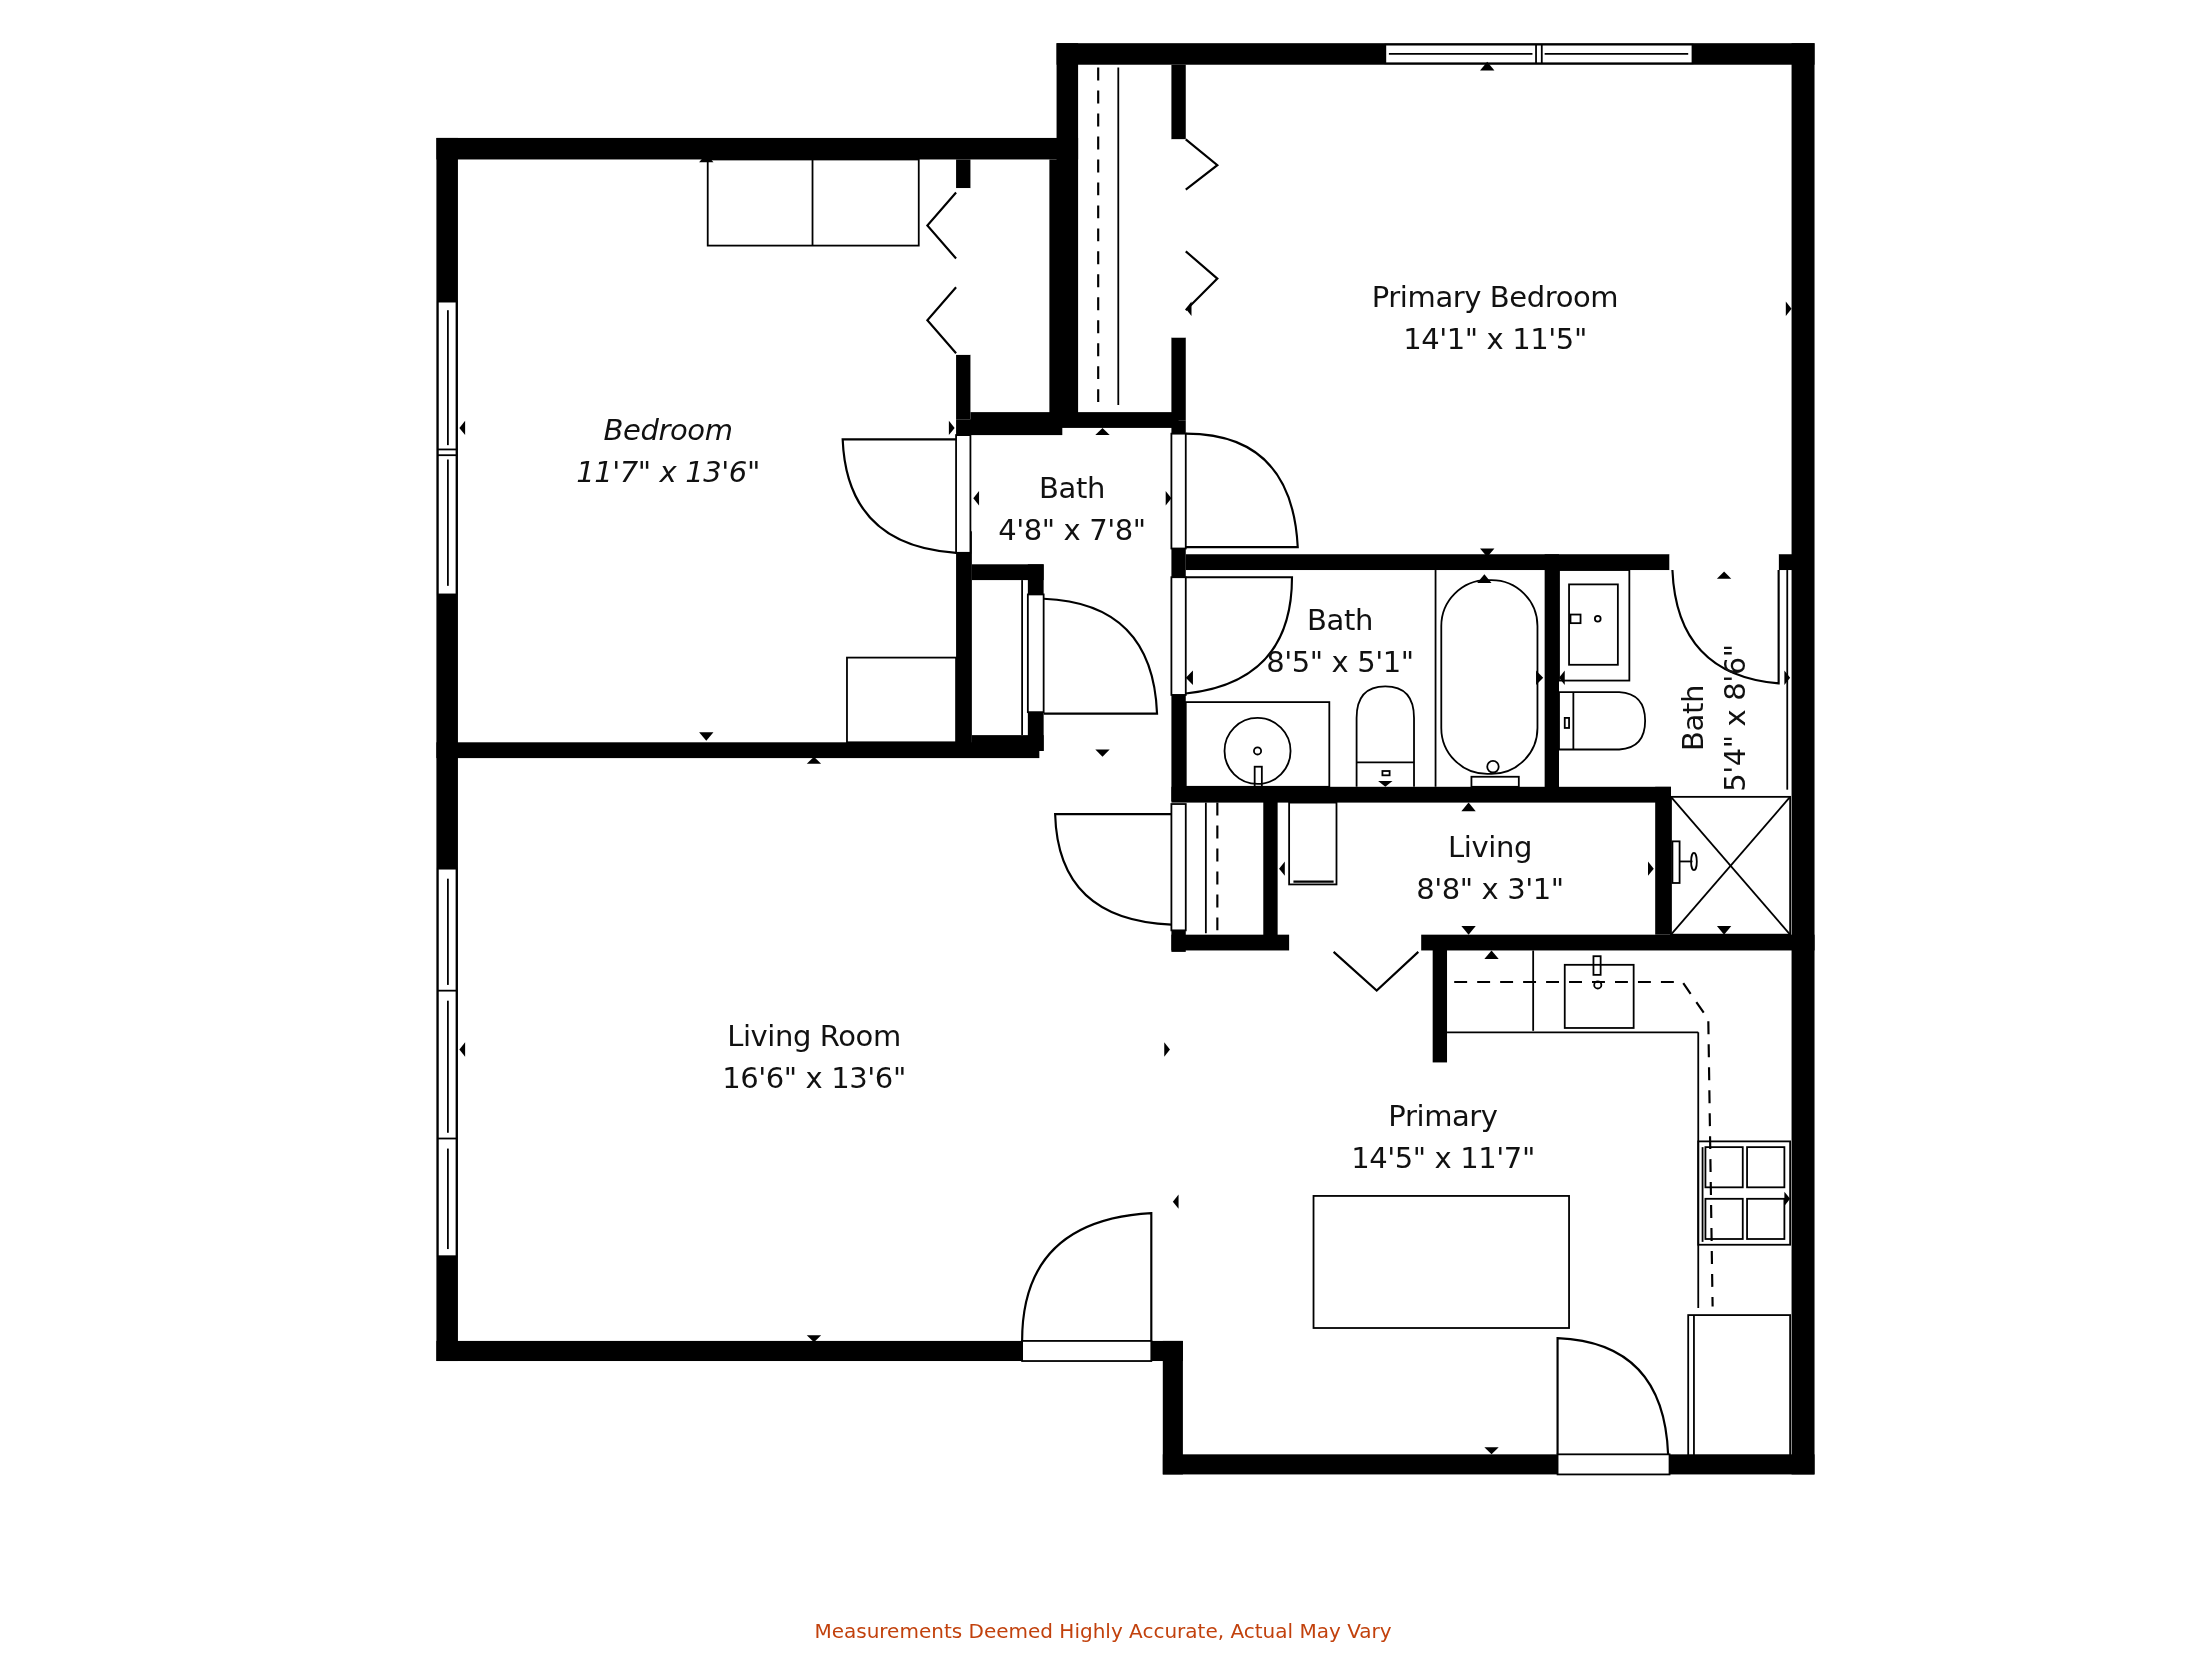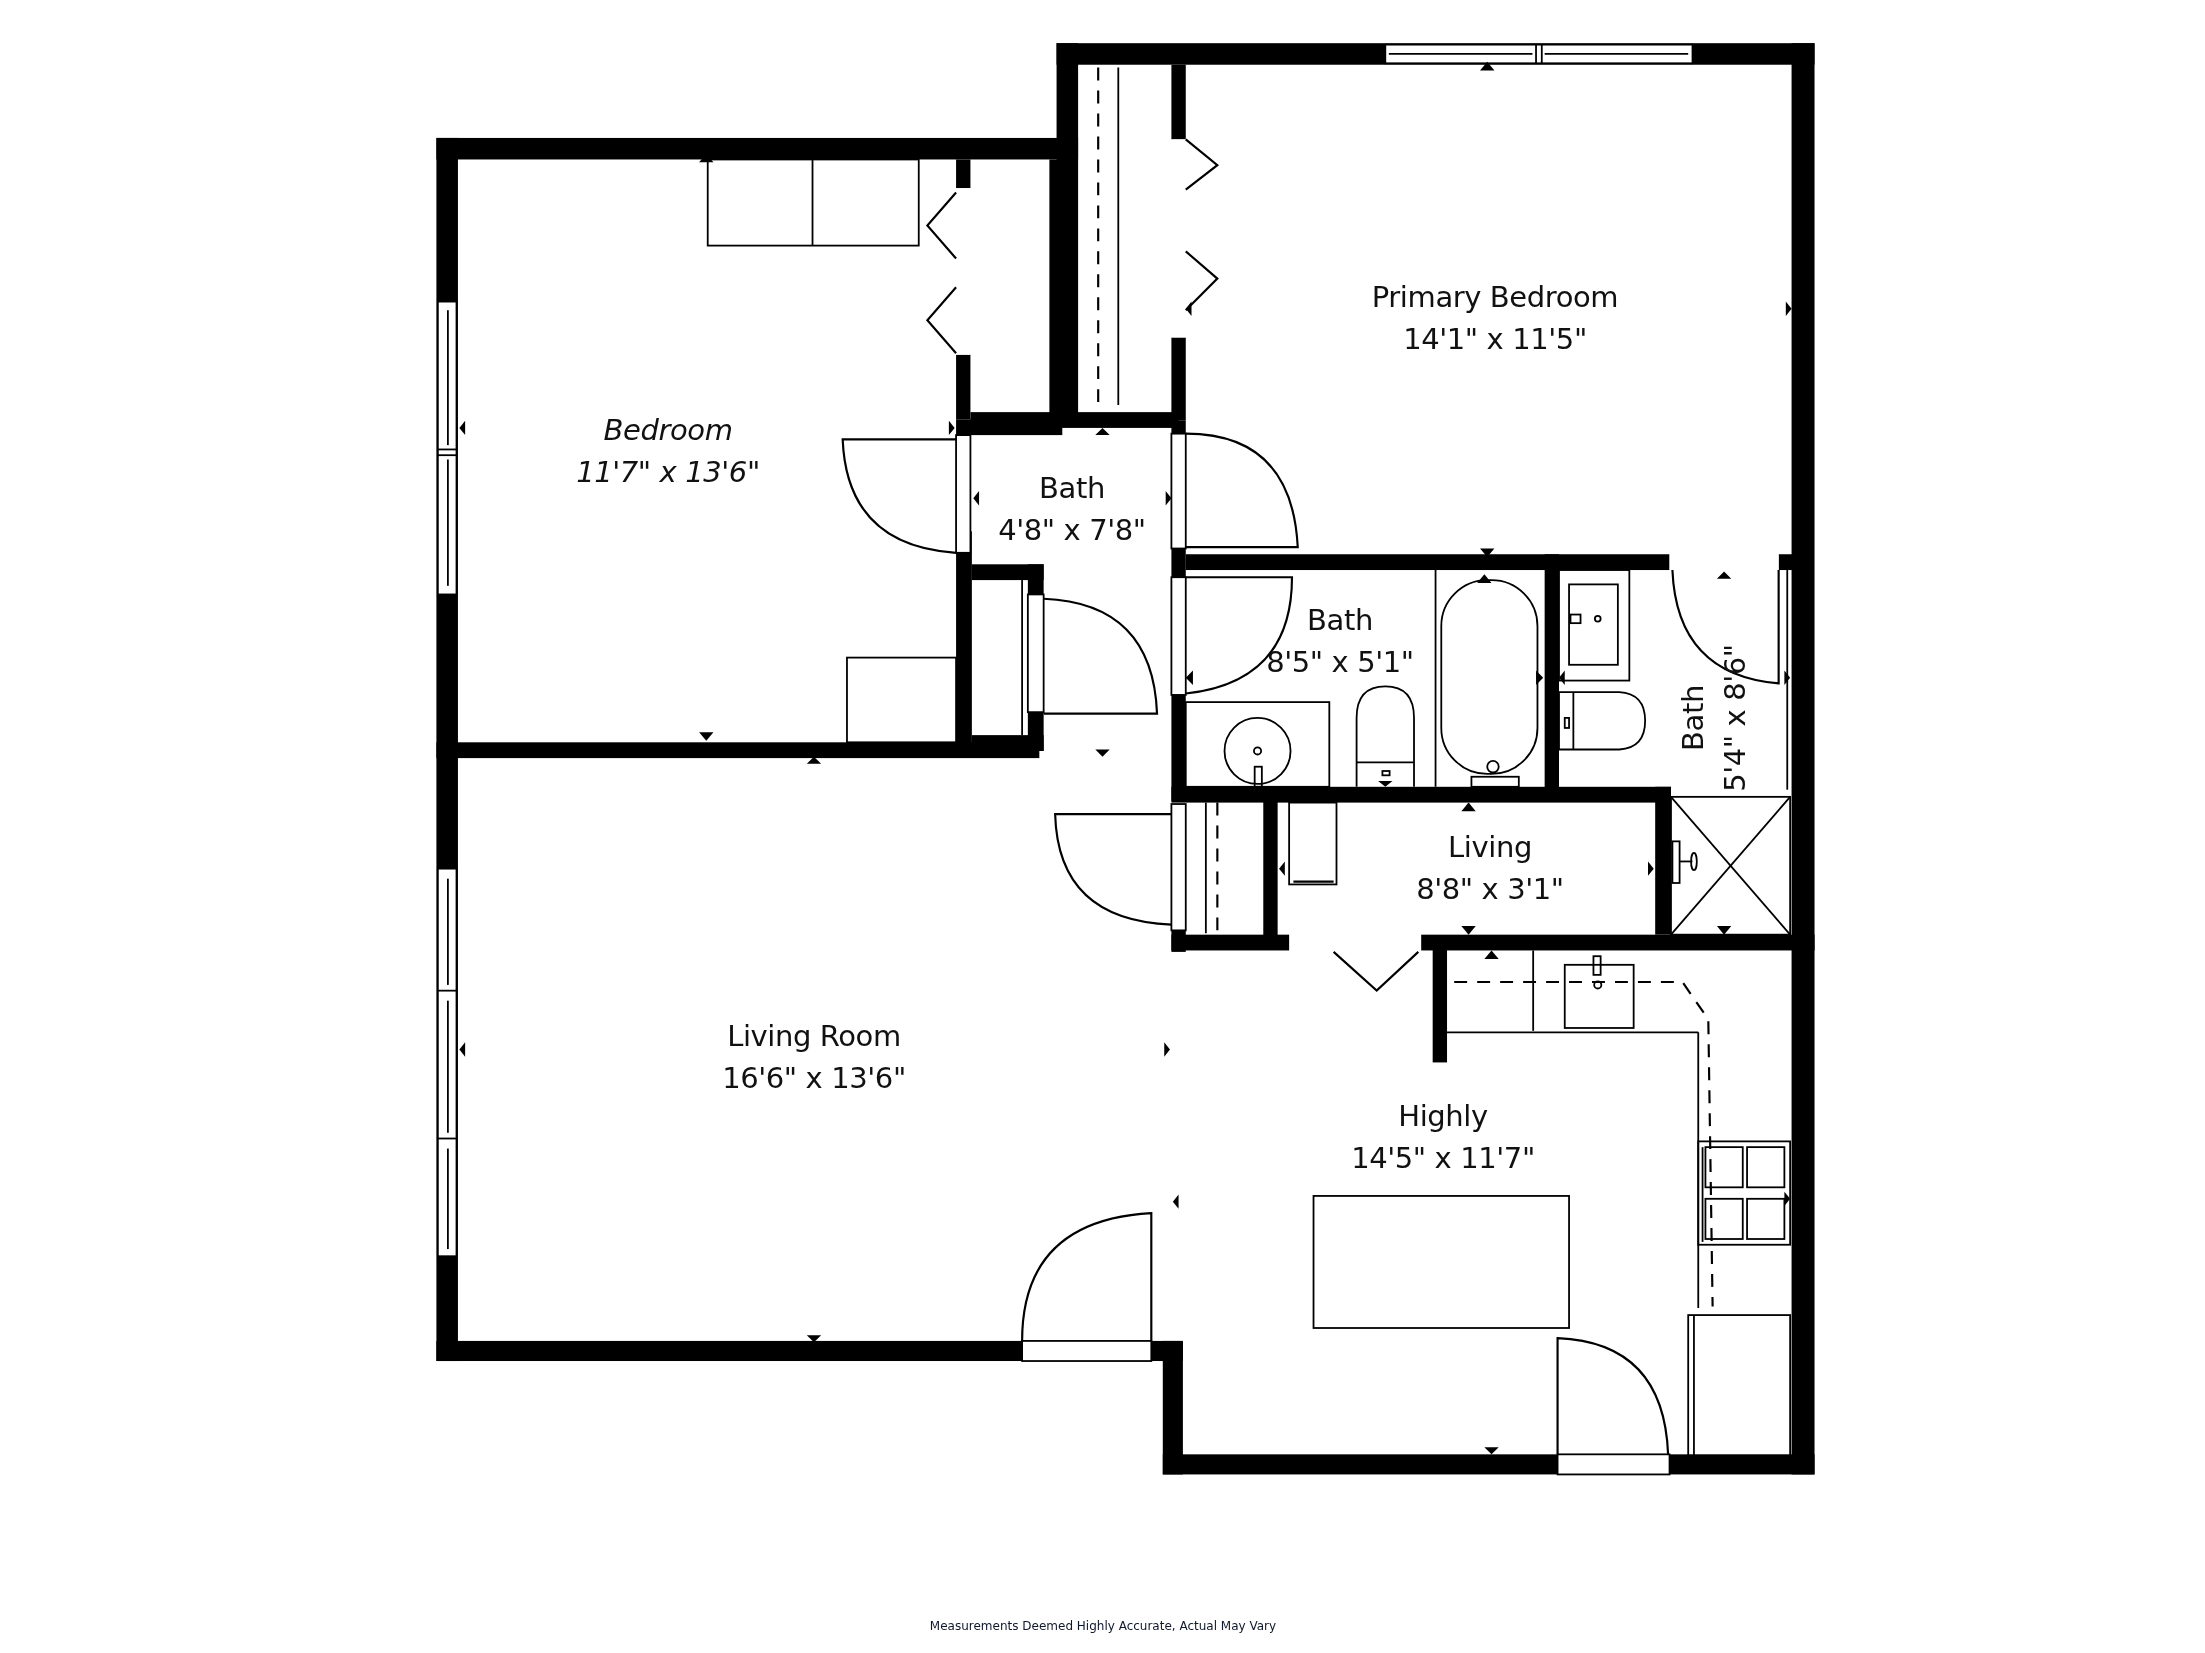--- a/index.html
+++ b/index.html
@@ -6,21 +6,21 @@
   body { width: 2205px; height: 1654px; position: relative; overflow: hidden; font-family: "DejaVu Sans", "Liberation Sans", sans-serif; }
   #plan { position: absolute; left: 0; top: 0; }
   .wall { fill: #000000; }
   .ln { stroke: #000000; stroke-width: 3; fill: none; }
   .thin { stroke: #000000; stroke-width: 2.5; fill: none; }
   .dash { stroke: #000000; stroke-width: 3; fill: none; stroke-dasharray: 18 14; }
   .gap { fill: #ffffff; }
   .mk { fill: #000000; }
   .room-label { position: absolute; text-align: center; color: #111111; font-family: "DejaVu Sans", sans-serif; font-size: 29px; line-height: 42px; white-space: nowrap; transform: translateX(-50%); letter-spacing: -0.4px; }
   .room-label.rot { transform: translate(-50%, -50%) rotate(-90deg); }
-  .footer-note { position: absolute; left: 1103px; top: 1619px; transform: translateX(-50%); font-family: "DejaVu Sans", sans-serif; font-size: 12px; color: #0f172a; white-space: nowrap; }
+  .footer-note { position: absolute; left: 1103px; top: 1619px; transform: translateX(-50%); font-family: "DejaVu Sans", sans-serif; font-size: 20px; color: #c2410c; white-space: nowrap; }
 </style>
 </head>
 <body>
 
 <svg id="plan" width="2205" height="1654" viewBox="0 0 3072 2304" xmlns="http://www.w3.org/2000/svg">
 
   <g>
 
     <rect class="wall" x="1472" y="60" width="1056" height="30"></rect>
 
@@ -286,18 +286,18 @@
   <div>Living</div>
   <div>8'8" x 3'1"</div>
 </div>
 
 <div class="room-label" style="left:814px; top:1015px;">
   <div>Living Room</div>
   <div>16'6" x 13'6"</div>
 </div>
 
 <div class="room-label" style="left:1443px; top:1095px;">
-  <div>Highly</div>
+  <div>Primary</div>
   <div>14'5" x 11'7"</div>
 </div>
 
 <div class="footer-note">Measurements Deemed Highly Accurate, Actual May Vary</div>
 
 
 </body></html>

